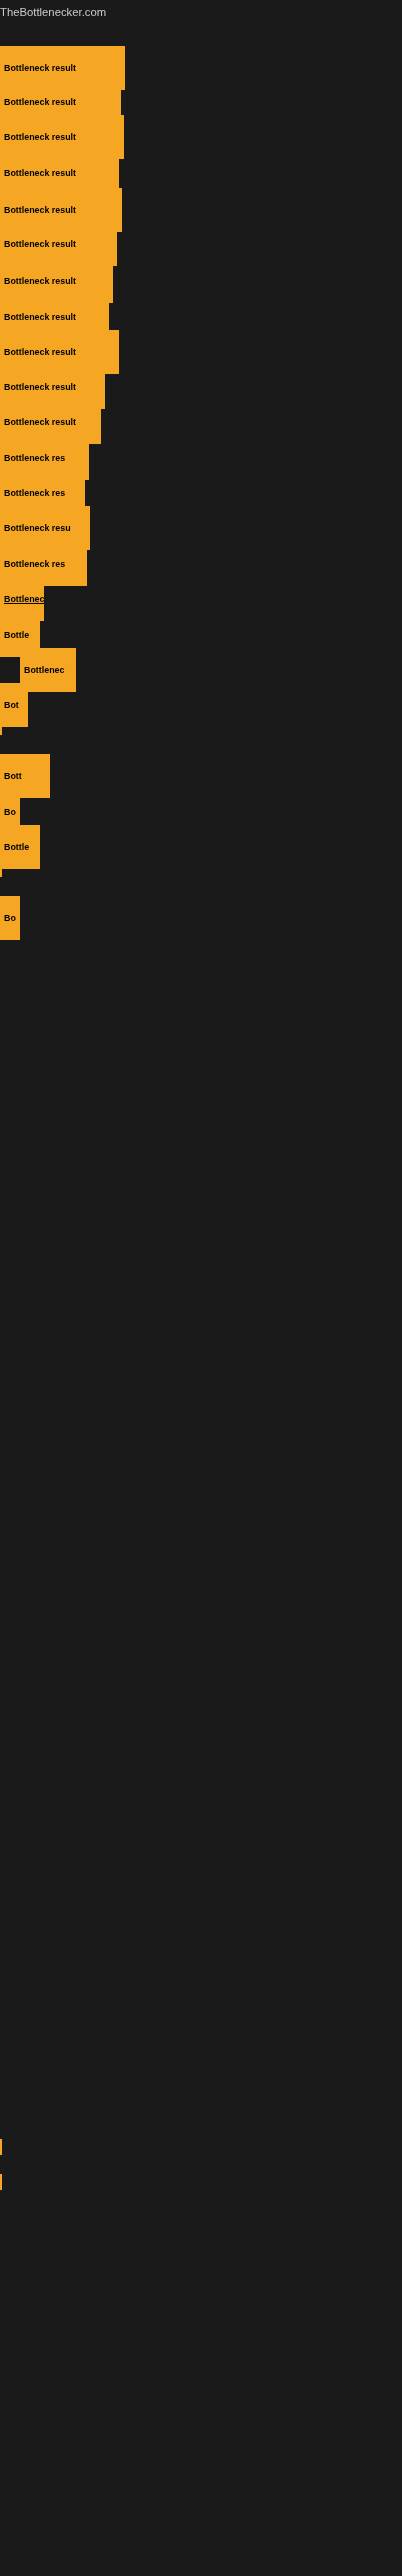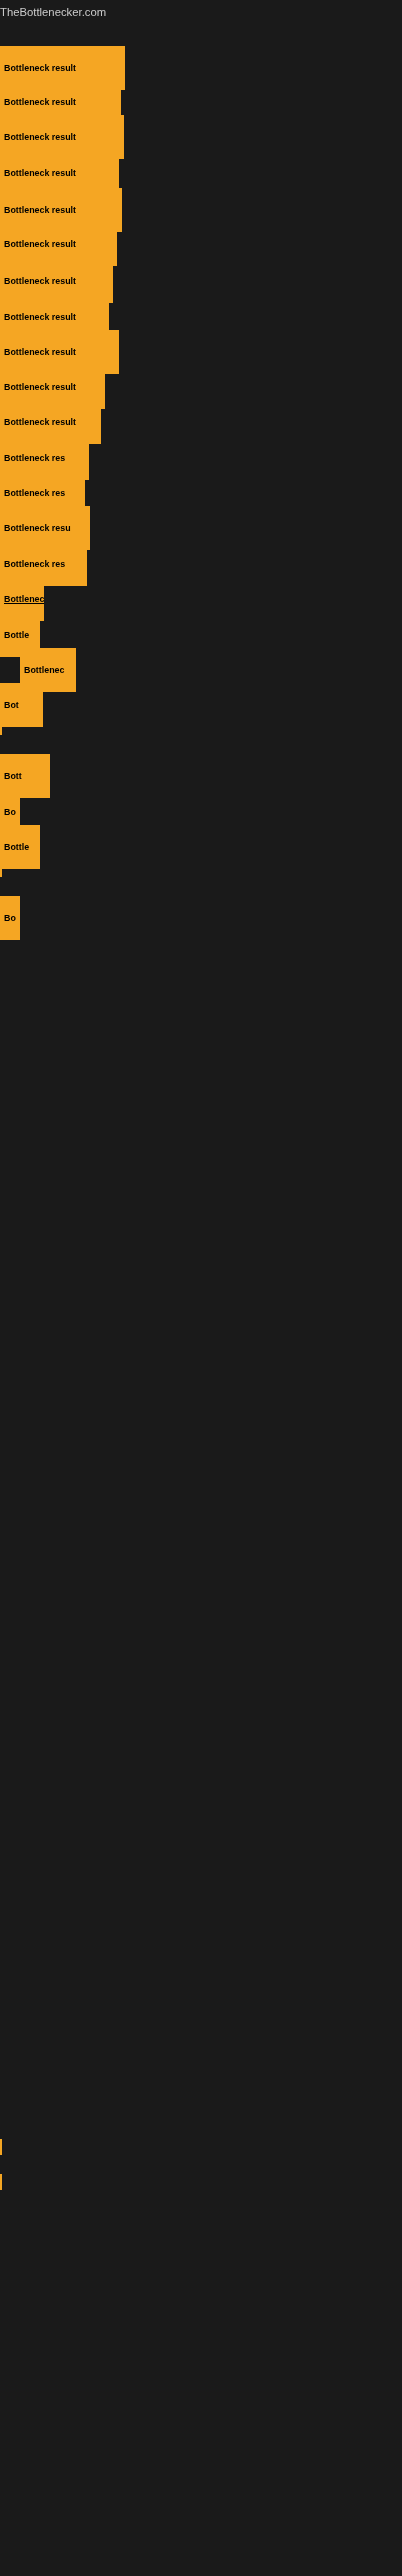--- a/index.html
+++ b/index.html
@@ -59,21 +59,21 @@
     <div class="bottleneck-bar" style="top: 330px; width: 119px;">Bottleneck result</div>
     <div class="bottleneck-bar" style="top: 365px; width: 105px;">Bottleneck result</div>
     <div class="bottleneck-bar" style="top: 400px; width: 101px;">Bottleneck result</div>
     <div class="bottleneck-bar" style="top: 436px; width: 89px;">Bottleneck res</div>
     <div class="bottleneck-bar" style="top: 471px; width: 85px;">Bottleneck res</div>
     <div class="bottleneck-bar" style="top: 506px; width: 90px;">Bottleneck resu</div>
     <div class="bottleneck-bar" style="top: 542px; width: 87px;">Bottleneck res</div>
     <div class="bottleneck-bar" style="top: 577px; width: 44px; text-decoration: underline;">Bottleneck</div>
     <div class="bottleneck-bar" style="top: 613px; width: 40px;">Bottle</div>
     <div class="bottleneck-bar" style="top: 648px; width: 56px; margin-left: 20px;">Bottlenec</div>
-    <div class="bottleneck-bar" style="top: 683px; width: 43px;">Bot</div>
+    <div class="bottleneck-bar" style="top: 683px; width: 28px;">Bot</div>
     <div class="thin-line" style="top: 719px; height: 16px;"></div>
     <div class="bottleneck-bar" style="top: 754px; width: 50px;">Bott</div>
     <div class="bottleneck-bar" style="top: 790px; width: 20px;">Bo</div>
     <div class="bottleneck-bar" style="top: 825px; width: 40px;">Bottle</div>
     <div class="thin-line" style="top: 861px; height: 16px;"></div>
     <div class="bottleneck-bar" style="top: 896px; width: 20px;">Bo</div>
     <div class="thin-line" style="top: 2139px; height: 16px;"></div>
     <div class="thin-line" style="top: 2174px; height: 16px;"></div>
   </div>
 

